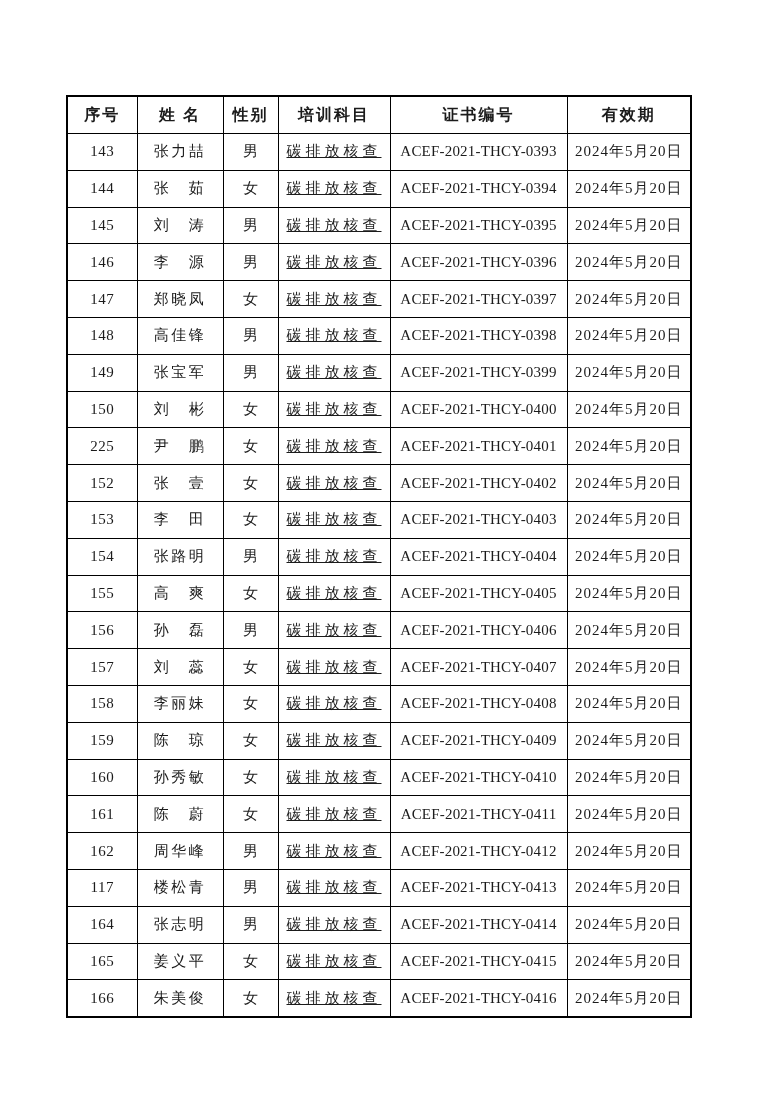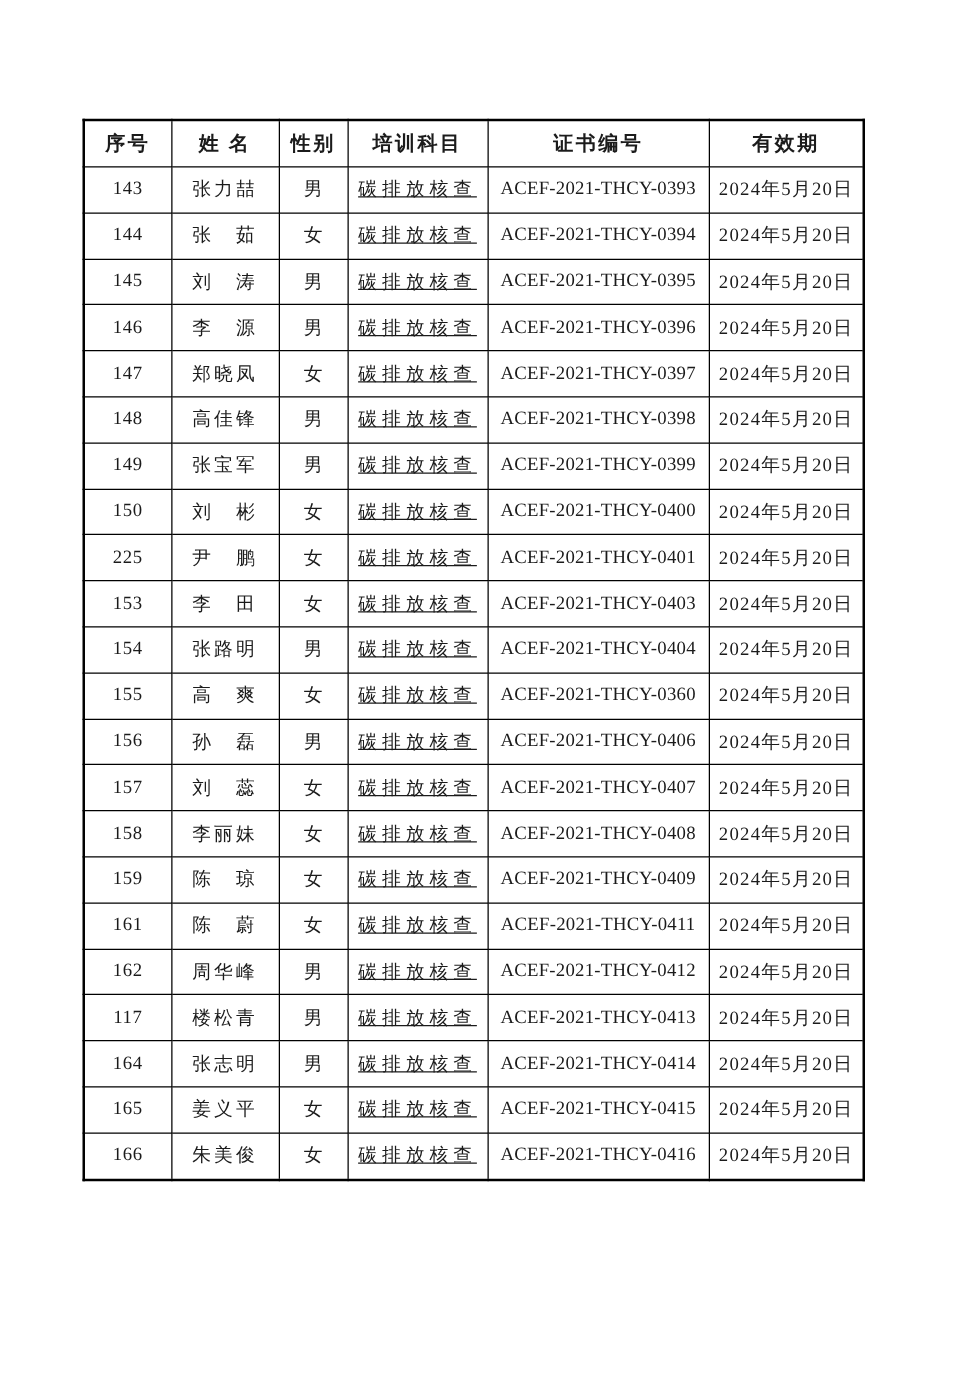--- a/index.html
+++ b/index.html
@@ -150,41 +150,49 @@
   </tr>
         <tr>
     <td class="cell-no">225</td>
     <td class="cell-name">尹　鹏</td>
     <td class="cell-gender">女</td>
     <td class="cell-subject">碳排放核查</td>
     <td class="cell-cert">ACEF-2021-THCY-0401</td>
     <td class="cell-valid">2024年5月20日</td>
   </tr>
         <tr>
+    <td class="cell-no">152</td>
+    <td class="cell-name">张　壹</td>
+    <td class="cell-gender">女</td>
+    <td class="cell-subject">碳排放核查</td>
+    <td class="cell-cert">ACEF-2021-THCY-0402</td>
+    <td class="cell-valid">2024年5月20日</td>
+  </tr>
+        <tr>
     <td class="cell-no">153</td>
     <td class="cell-name">李　田</td>
     <td class="cell-gender">女</td>
     <td class="cell-subject">碳排放核查</td>
     <td class="cell-cert">ACEF-2021-THCY-0403</td>
     <td class="cell-valid">2024年5月20日</td>
   </tr>
         <tr>
     <td class="cell-no">154</td>
     <td class="cell-name">张路明</td>
     <td class="cell-gender">男</td>
     <td class="cell-subject">碳排放核查</td>
     <td class="cell-cert">ACEF-2021-THCY-0404</td>
     <td class="cell-valid">2024年5月20日</td>
   </tr>
         <tr>
     <td class="cell-no">155</td>
     <td class="cell-name">高　爽</td>
     <td class="cell-gender">女</td>
     <td class="cell-subject">碳排放核查</td>
-    <td class="cell-cert">ACEF-2021-THCY-0360</td>
+    <td class="cell-cert">ACEF-2021-THCY-0405</td>
     <td class="cell-valid">2024年5月20日</td>
   </tr>
         <tr>
     <td class="cell-no">156</td>
     <td class="cell-name">孙　磊</td>
     <td class="cell-gender">男</td>
     <td class="cell-subject">碳排放核查</td>
     <td class="cell-cert">ACEF-2021-THCY-0406</td>
     <td class="cell-valid">2024年5月20日</td>
   </tr>
@@ -203,20 +211,28 @@
     <td class="cell-subject">碳排放核查</td>
     <td class="cell-cert">ACEF-2021-THCY-0408</td>
     <td class="cell-valid">2024年5月20日</td>
   </tr>
         <tr>
     <td class="cell-no">159</td>
     <td class="cell-name">陈　琼</td>
     <td class="cell-gender">女</td>
     <td class="cell-subject">碳排放核查</td>
     <td class="cell-cert">ACEF-2021-THCY-0409</td>
+    <td class="cell-valid">2024年5月20日</td>
+  </tr>
+        <tr>
+    <td class="cell-no">160</td>
+    <td class="cell-name">孙秀敏</td>
+    <td class="cell-gender">女</td>
+    <td class="cell-subject">碳排放核查</td>
+    <td class="cell-cert">ACEF-2021-THCY-0410</td>
     <td class="cell-valid">2024年5月20日</td>
   </tr>
         <tr>
     <td class="cell-no">161</td>
     <td class="cell-name">陈　蔚</td>
     <td class="cell-gender">女</td>
     <td class="cell-subject">碳排放核查</td>
     <td class="cell-cert">ACEF-2021-THCY-0411</td>
     <td class="cell-valid">2024年5月20日</td>
   </tr>

